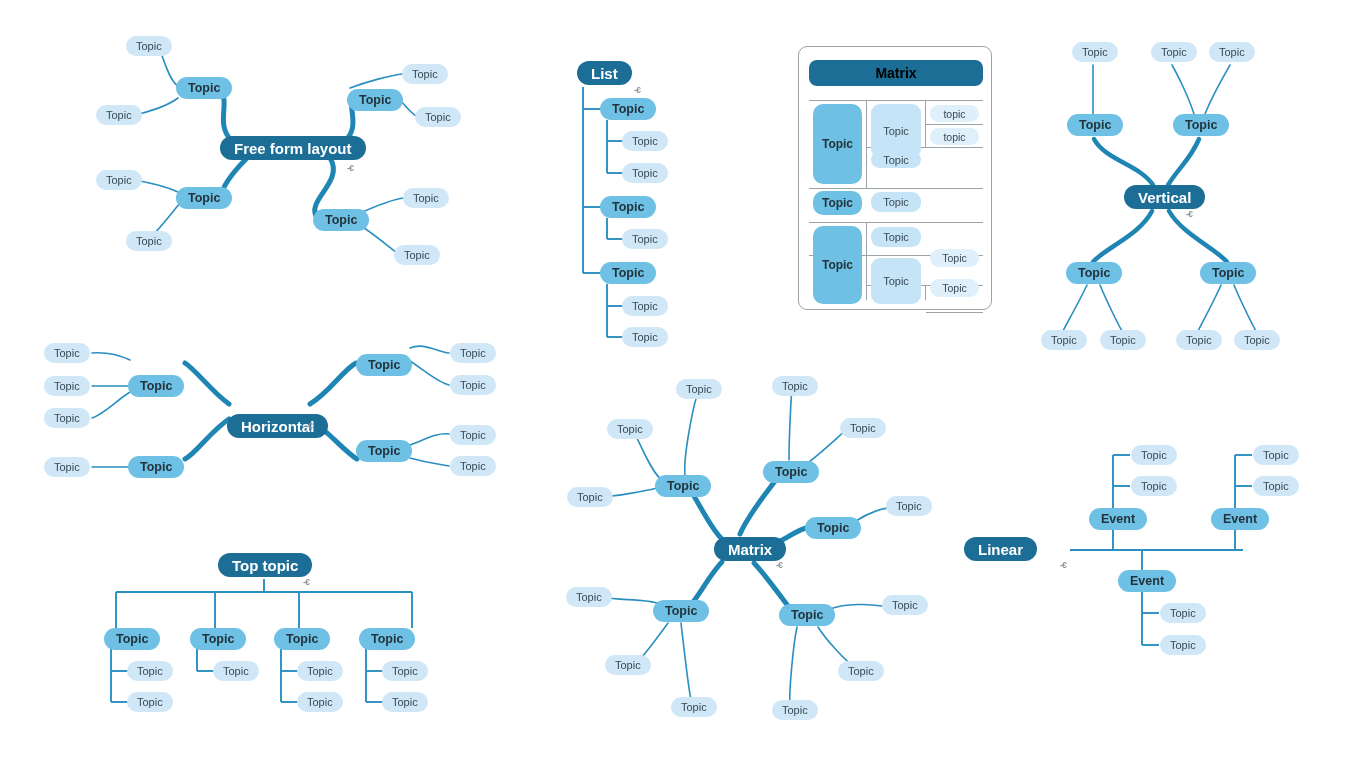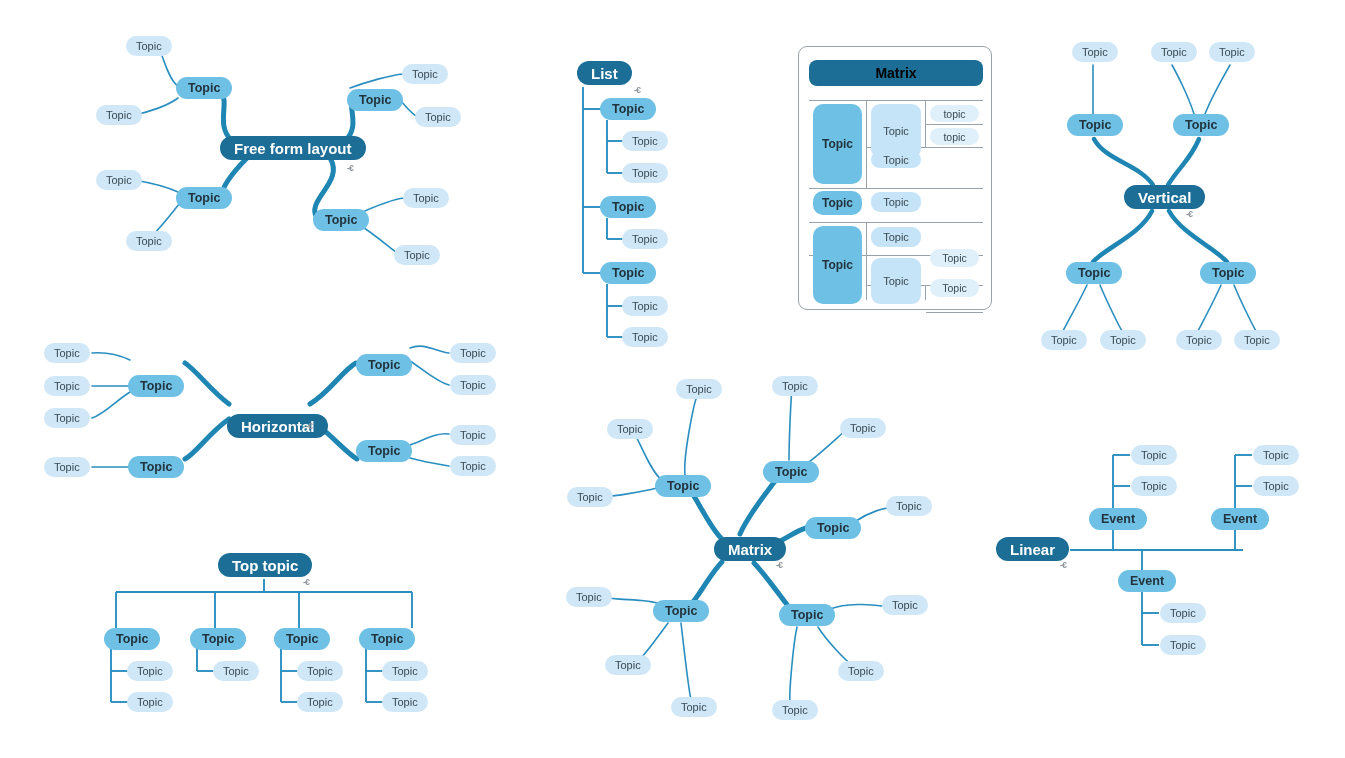--- a/index.html
+++ b/index.html
@@ -304,21 +304,21 @@
 <div class="node mid" style="left:653px;top:600px;">Topic</div>
 <div class="node leaf" style="left:566px;top:587px;">Topic</div>
 <div class="node leaf" style="left:605px;top:655px;">Topic</div>
 <div class="node leaf" style="left:671px;top:697px;">Topic</div>
 
 <div class="node mid" style="left:779px;top:604px;">Topic</div>
 <div class="node leaf" style="left:882px;top:595px;">Topic</div>
 <div class="node leaf" style="left:838px;top:661px;">Topic</div>
 <div class="node leaf" style="left:772px;top:700px;">Topic</div>
 
-<div class="node root" style="left:996px;top:537px;">Linear</div>
+<div class="node root" style="left:964px;top:537px;">Linear</div>
 <div class="handle" style="left:1060px;top:561px;">-€</div>
 
 <div class="node mid" style="left:1089px;top:508px;">Event</div>
 <div class="node leaf" style="left:1131px;top:445px;">Topic</div>
 <div class="node leaf" style="left:1131px;top:476px;">Topic</div>
 
 <div class="node mid" style="left:1211px;top:508px;">Event</div>
 <div class="node leaf" style="left:1253px;top:445px;">Topic</div>
 <div class="node leaf" style="left:1253px;top:476px;">Topic</div>
 

